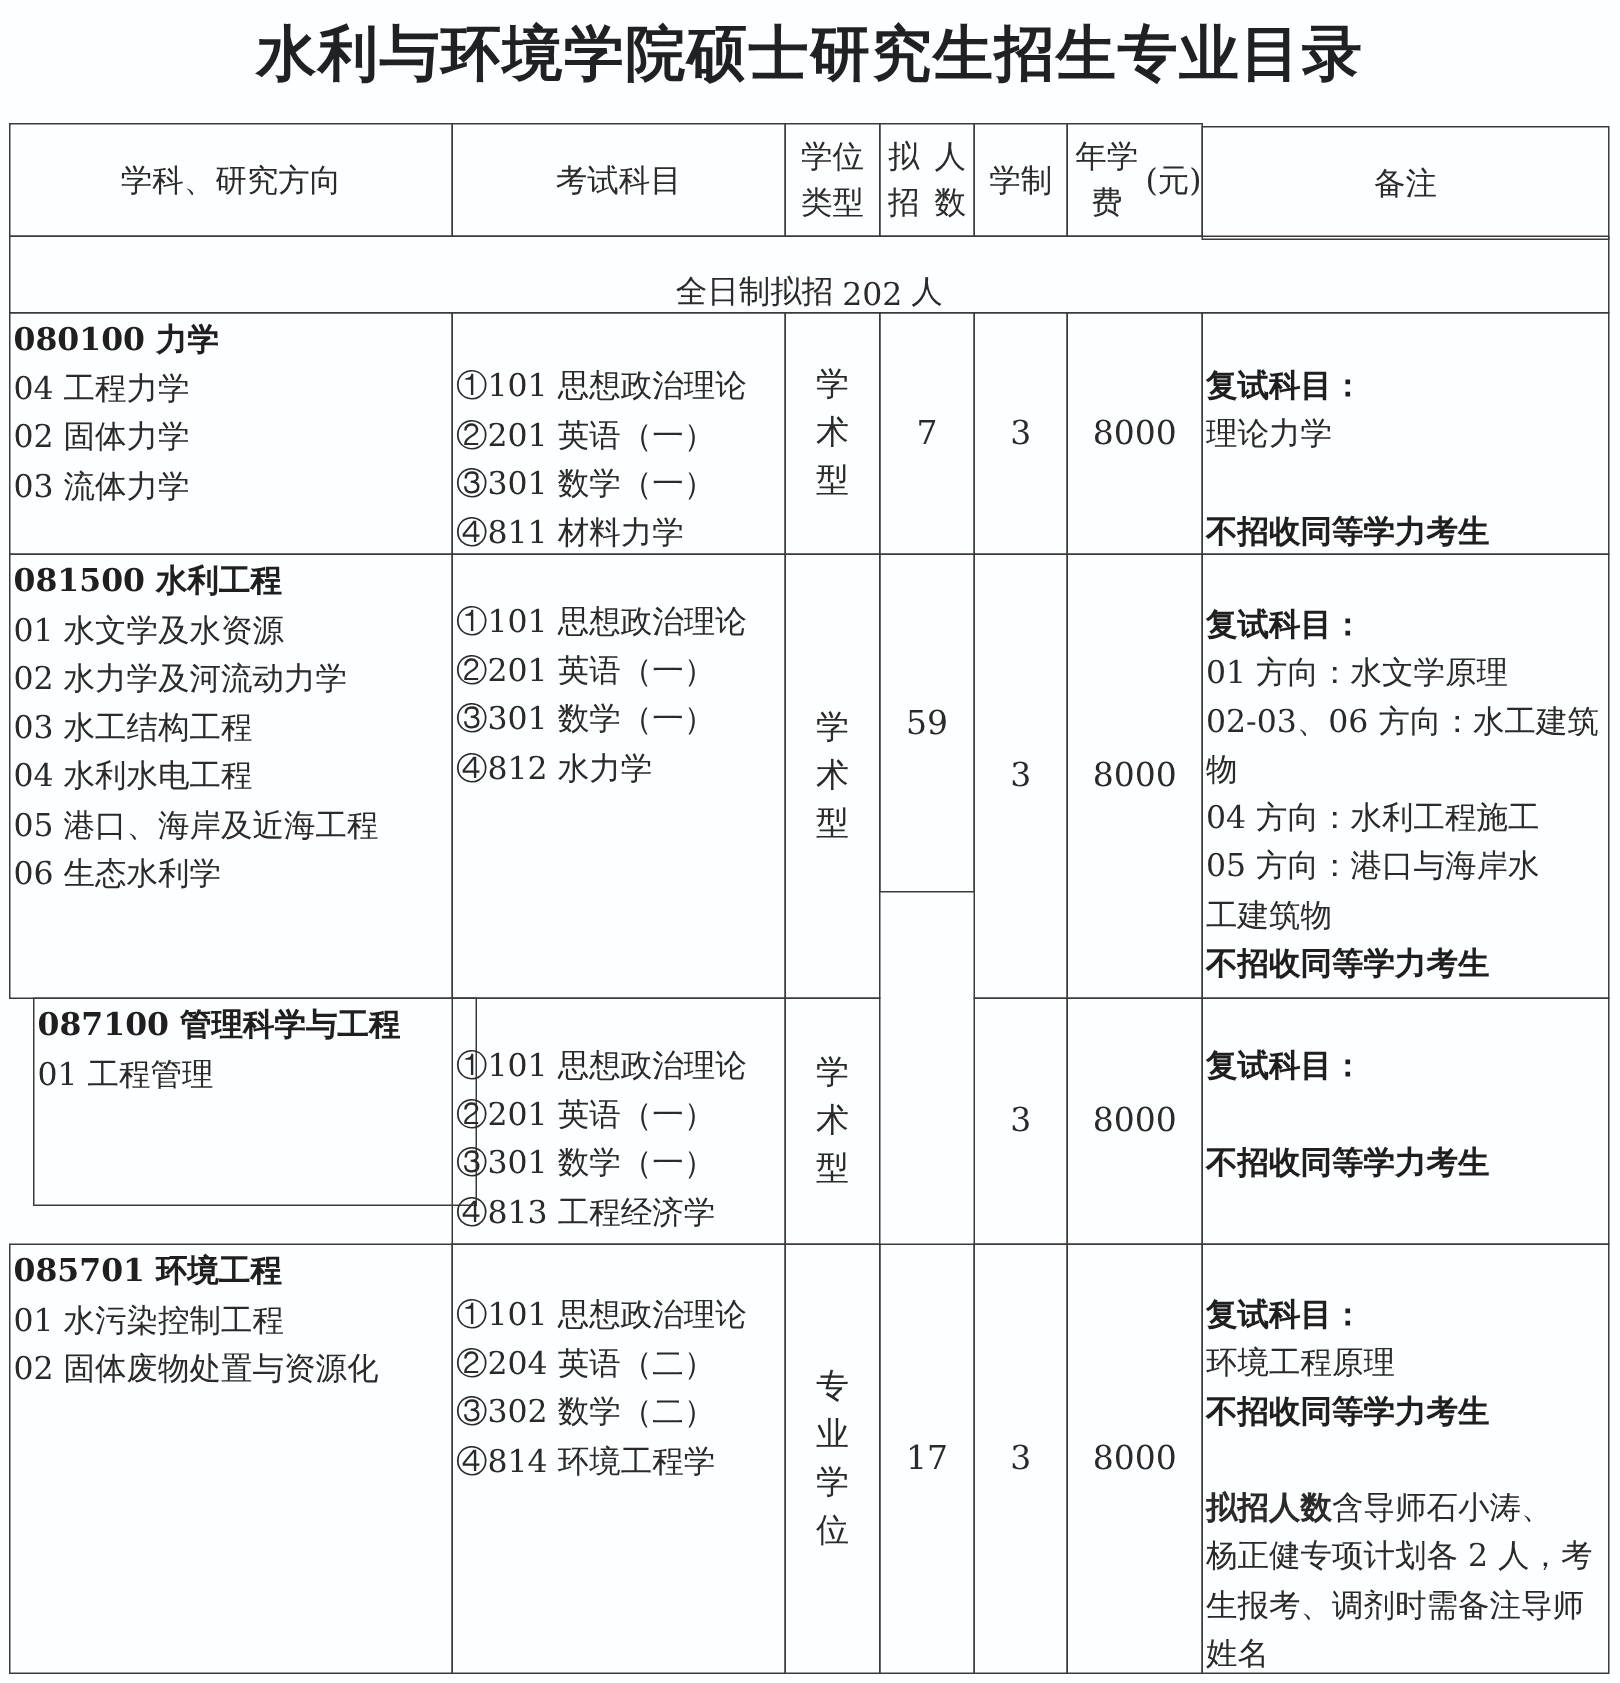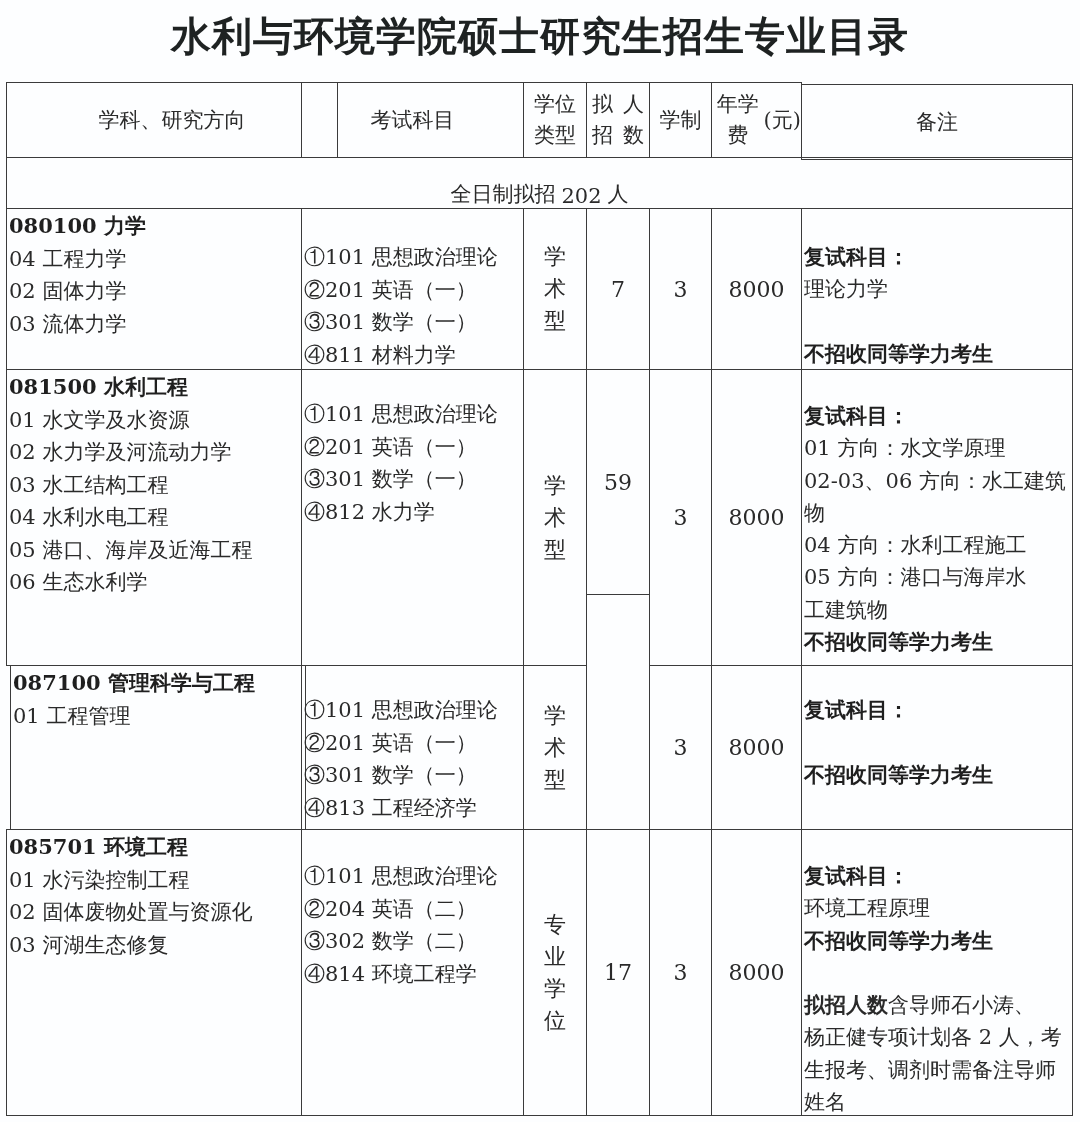--- a/index.html
+++ b/index.html
@@ -76,21 +76,21 @@
   .notes .strong-line { font-family: "DejaVu Sans", sans-serif; font-weight: bold; color: #1f1f1f; }
   .notes b { font-family: "DejaVu Sans", sans-serif; }
 </style>
 </head>
 <body>
 
 <div class="title">水利与环境学院硕士研究生招生专业目录</div>
 
 <div class="tbl">
 
-  <div class="cell hdr" style="left:0;top:0;width:332px;height:76px;">
+  <div class="cell hdr" style="left:0;top:0;width:296px;height:76px;">
     <span>学科、研究方向</span>
   </div>
   <div class="cell hdr" style="left:295px;top:0;width:223px;height:76px;">
     <span>考试科目</span>
   </div>
   <div class="cell hdr" style="left:517px;top:0;width:64px;height:76px;flex-direction:column;">
     <span>学位</span>
     <span>类型</span>
   </div>
   <div class="cell hdr" style="left:580px;top:0;width:64px;height:76px;flex-direction:row;">
@@ -180,21 +180,21 @@
     <span class="line hdr-line">复试科目：</span>
     <span class="line">01 方向：水文学原理</span>
     <span class="line">02-03、06 方向：水工建筑</span>
     <span class="line">物</span>
     <span class="line">04 方向：水利工程施工</span>
     <span class="line">05 方向：港口与海岸水</span>
     <span class="line">工建筑物</span>
     <span class="line strong-line">不招收同等学力考生</span>
   </div>
 
-  <div class="cell lines" style="left:4px;top:583px;width:296px;height:165px;">
+  <div class="cell lines" style="left:16px;top:583px;width:296px;height:139px;">
     <span class="line bold">087100 管理科学与工程</span>
     <span class="line">01 工程管理</span>
   </div>
   <div class="cell lines" style="left:295px;top:583px;width:223px;height:165px;padding-top:28px;">
     <span class="line">①101 思想政治理论</span>
     <span class="line">②201 英语（一）</span>
     <span class="line">③301 数学（一）</span>
     <span class="line">④813 工程经济学</span>
   </div>
   <div class="cell vert" style="left:517px;top:583px;width:64px;height:165px;">
@@ -211,21 +211,20 @@
   <div class="cell notes" style="left:795px;top:583px;width:272px;height:165px;padding-top:28px;">
     <span class="line hdr-line">复试科目：</span>
     <span class="blank"></span>
     <span class="line strong-line">不招收同等学力考生</span>
   </div>
 
   <div class="cell lines" style="left:0;top:747px;width:296px;height:287px;">
     <span class="line bold">085701 环境工程</span>
     <span class="line">01 水污染控制工程</span>
     <span class="line">02 固体废物处置与资源化</span>
-    <span class="line">03 河湖生态修复</span>
   </div>
   <div class="cell lines" style="left:295px;top:747px;width:223px;height:287px;padding-top:30px;">
     <span class="line">①101 思想政治理论</span>
     <span class="line">②204 英语（二）</span>
     <span class="line">③302 数学（二）</span>
     <span class="line">④814 环境工程学</span>
   </div>
   <div class="cell vert" style="left:517px;top:747px;width:64px;height:287px;">
     <span>专</span>
     <span>业</span>

